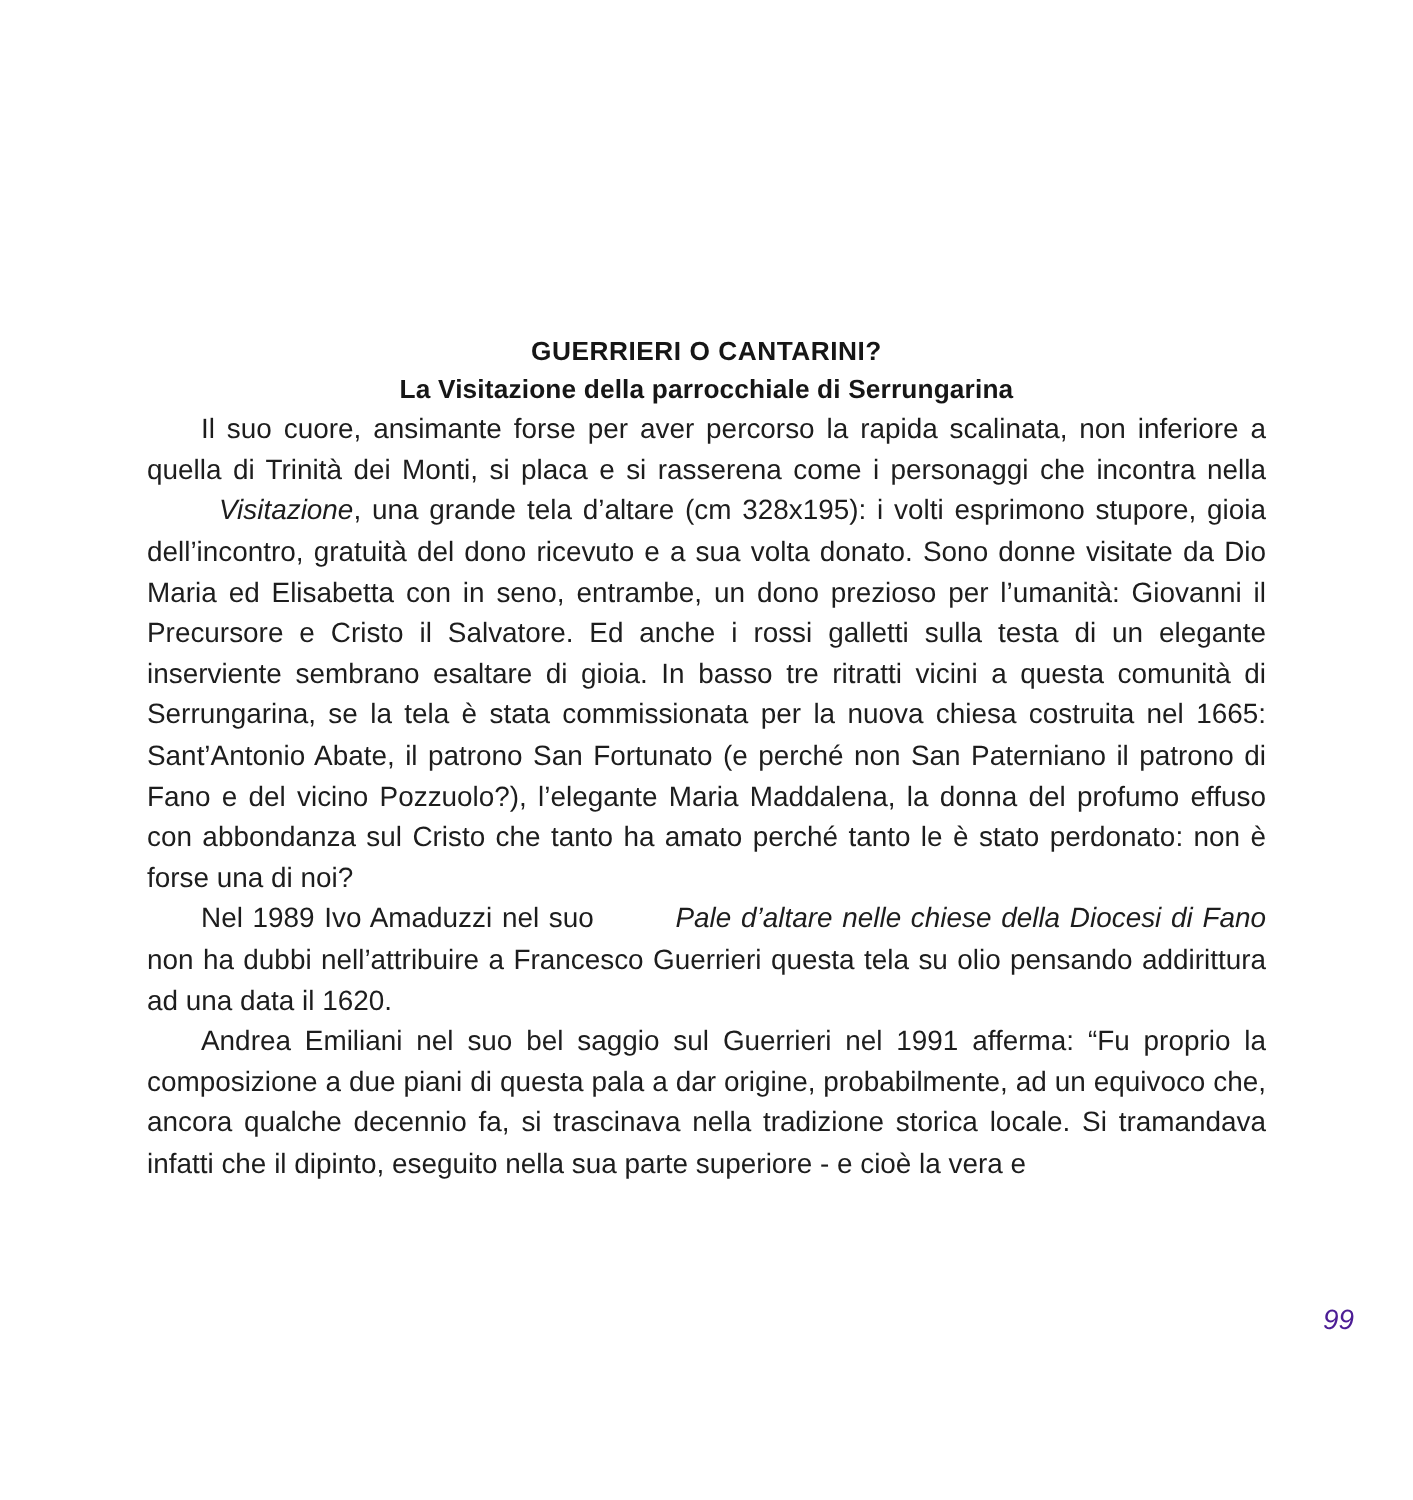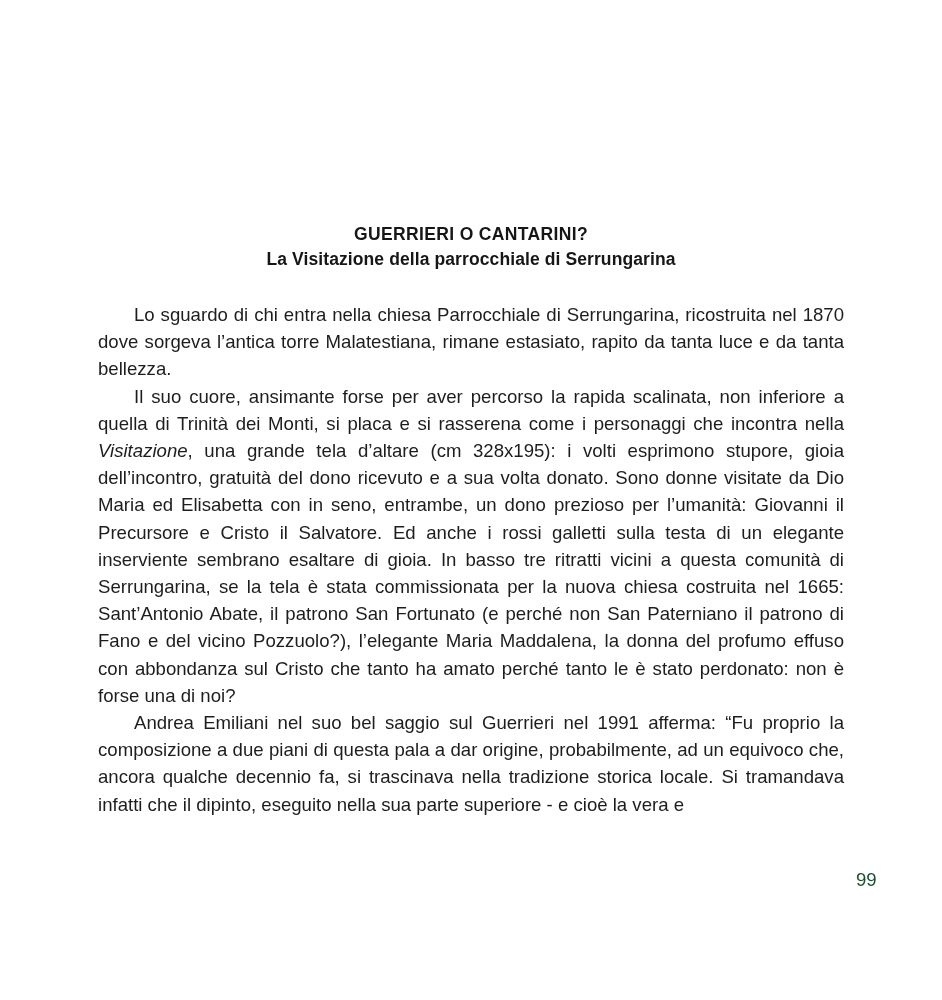--- a/index.html
+++ b/index.html
@@ -63,46 +63,48 @@
     color: #1d1d1d;
     -webkit-font-smoothing: antialiased;
   }
 
   p.first-para {
     margin-top: 29px;
   }
 
   .it {
     font-style: italic;
+    margin-left: 48px;
   }
 
   .page-number {
     position: absolute;
-    left: 856px;
+    left: 882px;
     top: 866px;
     font-size: 18.6px;
     line-height: 27.2px;
-    color: #14532d;
+    color: #4c1d95;
+    font-style: italic;
   }
 </style>
 </head>
 <body>
 
 <div class="page">
 
   <div class="content">
 
     <h1 class="doc-title">
       <span>GUERRIERI O CANTARINI?</span>
       <span class="line2">La Visitazione della parrocchiale di Serrungarina</span>
     </h1>
 
     <div class="body-text">
-        <p class="para first-para"><span>Lo sguardo di chi entra nella chiesa Parrocchiale di Serrungarina, ricostruita nel 1870 dove sorgeva l’antica torre Malatestiana, rimane estasiato, rapito da tanta luce e da tanta bellezza.</span></p>
         <p class="para"><span>Il suo cuore, ansimante forse per aver percorso la rapida scalinata, non inferiore a quella di Trinità dei Monti, si placa e si rasserena come i personaggi che incontra nella </span><span class="it">Visitazione</span><span>, una grande tela d’altare (cm 328x195): i volti esprimono stupore, gioia dell’incontro, gratuità del dono ricevuto e a sua volta donato. Sono donne visitate da Dio Maria ed Elisabetta con in seno, entrambe, un dono prezioso per l’umanità: Giovanni il Precursore e Cristo il Salvatore. Ed anche i rossi galletti sulla testa di un elegante inserviente sembrano esaltare di gioia. In basso tre ritratti vicini a questa comunità di Serrungarina, se la tela è stata commissionata per la nuova chiesa costruita nel 1665: Sant’Antonio Abate, il patrono San Fortunato (e perché non San Paterniano il patrono di Fano e del vicino Pozzuolo?), l’elegante Maria Maddalena, la donna del profumo effuso con abbondanza sul Cristo che tanto ha amato perché tanto le è stato perdonato: non è forse una di noi?</span></p>
+        <p class="para"><span>Nel 1989 Ivo Amaduzzi nel suo </span><span class="it">Pale d’altare nelle chiese della Diocesi di Fano</span><span> non ha dubbi nell’attribuire a Francesco Guerrieri questa tela su olio pensando addirittura ad una data il 1620.</span></p>
         <p class="para"><span>Andrea Emiliani nel suo bel saggio sul Guerrieri nel 1991 afferma: “Fu proprio la composizione a due piani di questa pala a dar origine, probabilmente, ad un equivoco che, ancora qualche decennio fa, si trascinava nella tradizione storica locale. Si tramandava infatti che il dipinto, eseguito nella sua parte superiore - e cioè la vera e</span></p>
       </div>
 
   </div>
 
   <div class="page-number">99</div>
 
 </div>
 
 </body></html>

